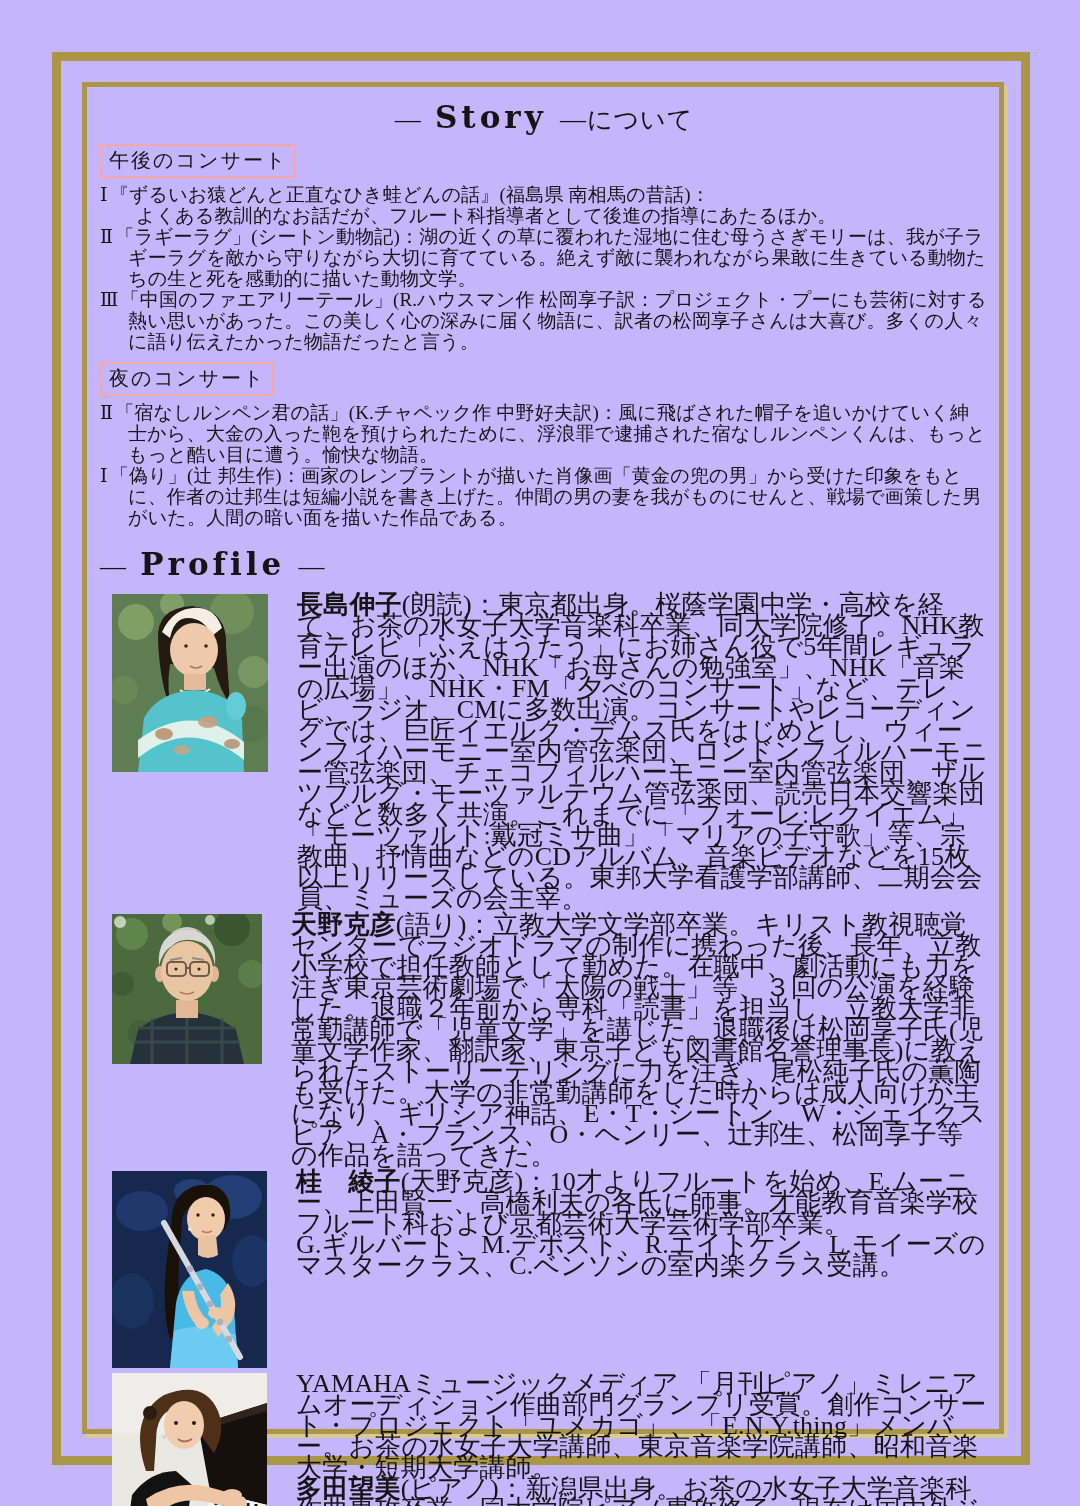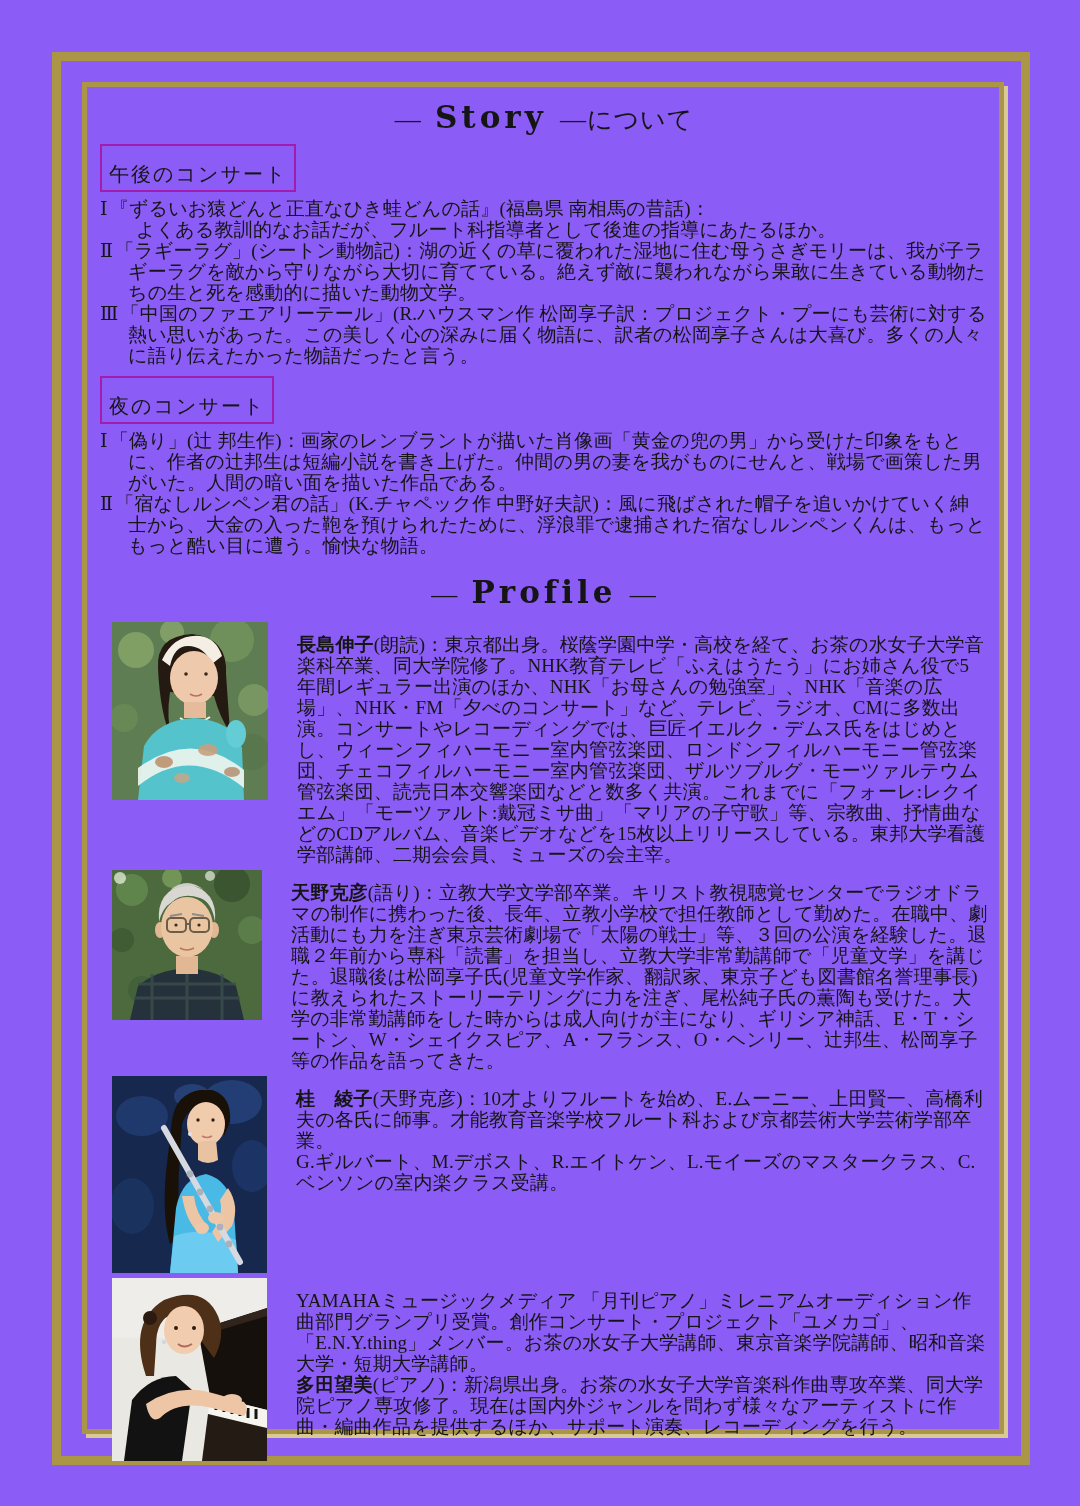--- a/index.html
+++ b/index.html
@@ -2,21 +2,21 @@
 <html lang="ja" style="--gold: #ab9647; --gold-light: #d9c993;"><head>
 <meta charset="utf-8">
 <style>
   html,body{margin:0;padding:0;background:#ffffff;}
   body{
     width:1080px;height:1506px;
     font-family:"Liberation Serif","DejaVu Serif",serif;
     color:#151515;
     -webkit-font-smoothing:antialiased;
   }
-  .page{position:relative;width:1080px;height:1506px;overflow:hidden;background:#8b5cf6;}
+  .page{position:relative;width:1080px;height:1506px;overflow:hidden;background:#c4b5fd;}
   .frame-outer{
     position:absolute;left:52px;top:52px;right:50px;bottom:41px;
     border:9px solid var(--gold,#ab9647);
   }
   .frame-inner{
     position:absolute;left:82px;top:82px;right:76px;bottom:72px;
     border:5px solid var(--gold,#ab9647);
     box-shadow:4px 4px 0 var(--gold-light,#d9c993);
   }
   .content{position:absolute;left:100px;top:97px;width:888px;}
@@ -24,40 +24,40 @@
   .page-title{
     text-align:center;font-size:25px;margin:2px 0 6px;letter-spacing:1px;
   }
   .blackletter{
     font-family:"DejaVu Serif","Liberation Serif",serif;
     font-weight:bold;font-size:31px;letter-spacing:4px;padding:0 6px;
   }
   .title-dash{font-size:26px;}
 
   .section-label{
-    display:inline-block;border:2px solid #a21caf;
-    padding:15px 7px 2px 7px;font-size:20px;letter-spacing:2px;
+    display:inline-block;border:2px solid #fca5a5;
+    padding:1px 7px 2px 7px;font-size:20px;letter-spacing:2px;
     margin:2px 0 6px 0;
   }
   .story-item{
     font-size:19px;line-height:21px;
     padding-left:28px;text-indent:-28px;
     letter-spacing:0.2px;
   }
   .story-item .num{padding-right:2px;}
   .item-body{
     font-size:19px;line-height:21px;padding-left:36px;letter-spacing:0.2px;
   }
   .section-evening{margin-top:8px;}
 
-  .profile-heading{text-align:center;margin:18px 0 12px;}
+  .profile-heading{text-align:left;margin:18px 0 12px;}
 
   .member{display:flex;align-items:flex-start;margin-bottom:5px;}
   .photo{flex:0 0 auto;margin-left:12px;margin-right:29px;font-size:0;line-height:0;}
-  .bio{flex:1;font-size:19px;line-height:21px;letter-spacing:0.2px;margin-top:12px;}
+  .bio{flex:1;font-size:26px;line-height:21px;letter-spacing:0.2px;}
   .bio p{margin:0;}
   .member-name{font-family:"Liberation Sans","DejaVu Sans",sans-serif;font-weight:bold;}
 </style>
 </head>
 <body>
 
 <div class="page">
   <div class="frame-outer"></div>
   <div class="frame-inner"></div>
 
@@ -83,25 +83,25 @@
 
       <div class="story-item">
         <span class="num">Ⅲ</span><span>「中国のファエアリーテール」(R.ハウスマン作 松岡享子訳：プロジェクト・プーにも芸術に対する熱い思いがあった。この美しく心の深みに届く物語に、訳者の松岡享子さんは大喜び。多くの人々に語り伝えたかった物語だったと言う。</span>
       </div>
     </div>
 
     <div class="section-evening">
       <div class="section-label">夜のコンサート</div>
 
       <div class="story-item">
+        <span class="num">Ⅱ</span><span>「宿なしルンペン君の話」(K.チャペック作 中野好夫訳)：風に飛ばされた帽子を追いかけていく紳士から、大金の入った鞄を預けられたために、浮浪罪で逮捕された宿なしルンペンくんは、もっともっと酷い目に遭う。愉快な物語。</span>
+      </div>
+
+      <div class="story-item">
         <span class="num">Ⅰ</span><span>「偽り」(辻 邦生作)：画家のレンブラントが描いた肖像画「黄金の兜の男」から受けた印象をもとに、作者の辻邦生は短編小説を書き上げた。仲間の男の妻を我がものにせんと、戦場で画策した男がいた。人間の暗い面を描いた作品である。</span>
-      </div>
-
-      <div class="story-item">
-        <span class="num">Ⅱ</span><span>「宿なしルンペン君の話」(K.チャペック作 中野好夫訳)：風に飛ばされた帽子を追いかけていく紳士から、大金の入った鞄を預けられたために、浮浪罪で逮捕された宿なしルンペンくんは、もっともっと酷い目に遭う。愉快な物語。</span>
       </div>
 
     </div>
 
     <div class="page-title profile-heading">
       <span class="title-dash">―</span>
       <span class="blackletter">Profile</span>
       <span class="title-dash">―</span>
     </div>
 

